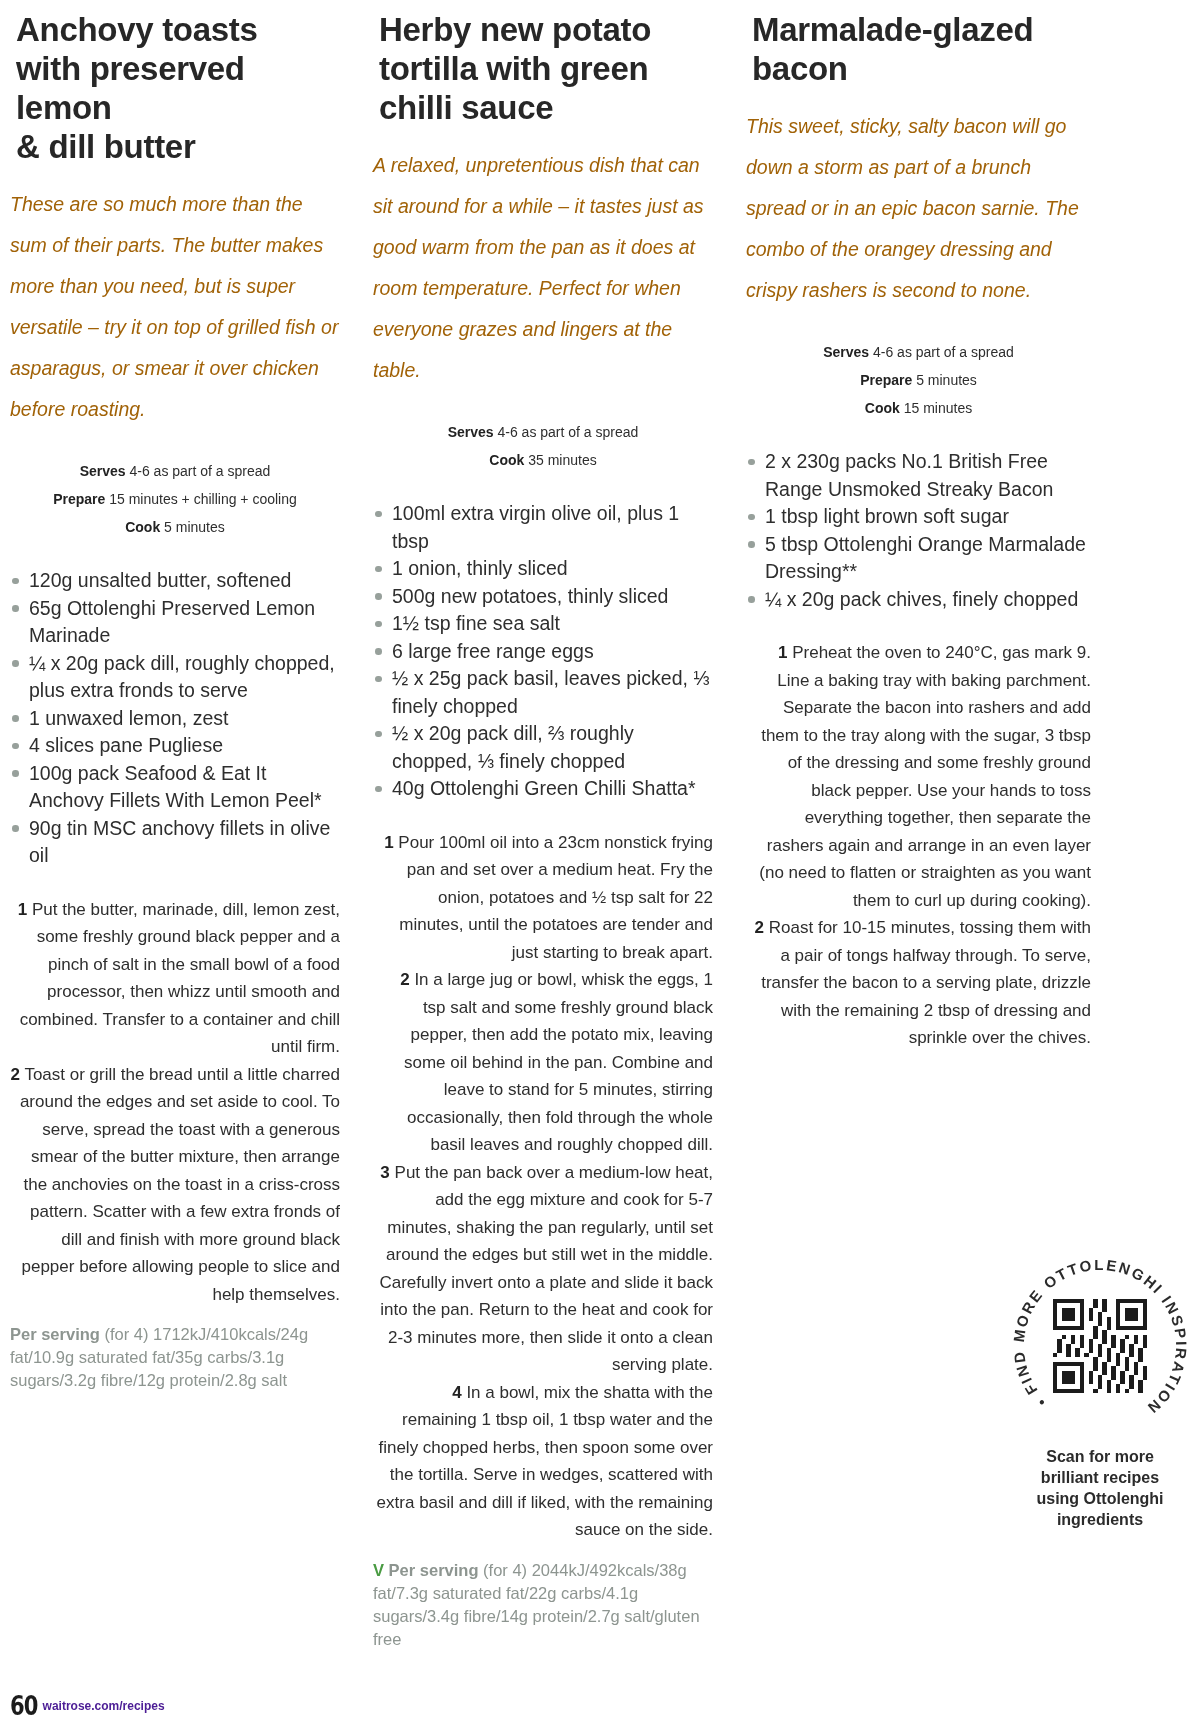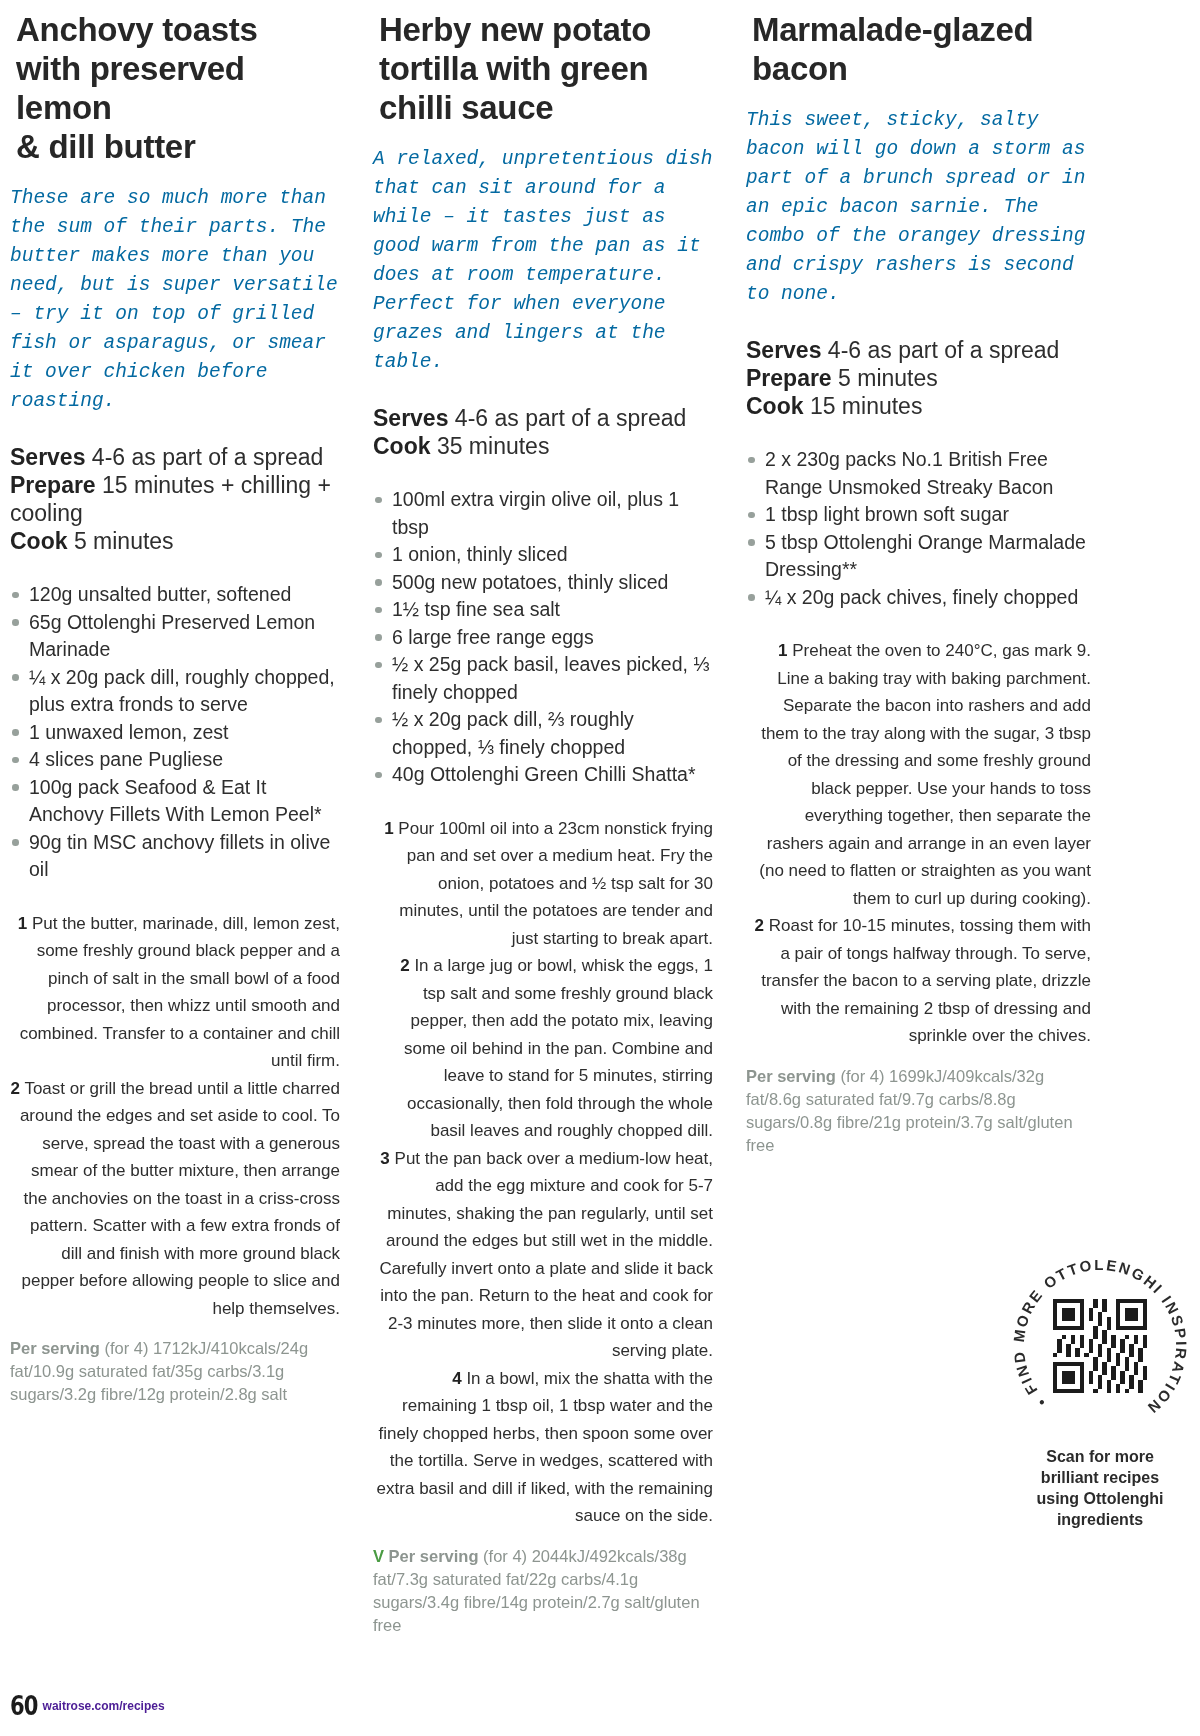--- a/index.html
+++ b/index.html
@@ -12,24 +12,24 @@
   .cols {
     position:absolute; top:10px; left:10px;
     display:grid; grid-template-columns:330px 340px 345px; column-gap:33px;
   }
   .recipe-title {
     margin:0 0 18px 6px; font-size:33px; line-height:39px; font-weight:700;
     color:#272727; letter-spacing:-0.3px;
   }
   .recipe-title span { display:block; }
   .intro {
-    font-family:Liberation Mono, monospace; font-style:italic;
-    font-size:19.5px; line-height:29px; margin:0 0 27px 0; color:#0369a1;
-  }
-  .meta { margin:9px 0 26px 0; font-size:23px; line-height:28px; }
+    font-family:Liberation Sans, sans-serif; font-style:italic;
+    font-size:19.5px; line-height:41px; margin:0 0 27px 0; color:#a16207;
+  }
+  .meta { margin:9px 0 26px 0; font-size:14px; line-height:28px;text-align:center; }
   .meta p { margin:0; }
   .meta strong, .step strong, .perserving strong { font-weight:700; color:#222; }
   ul.ingredients { list-style:none; margin:0 0 26px 0; padding:0; font-size:19.5px; line-height:27.5px; }
   ul.ingredients li { position:relative; padding-left:19px; }
   ul.ingredients li::before {
     content:""; position:absolute; left:2px; top:10.5px; width:6.5px; height:6.5px;
     border-radius:50%; background:#97a09b;
   }
   .steps { font-size:17px; line-height:27.5px;text-align:right; }
   .step { margin:0; }
@@ -99,21 +99,21 @@
       <li>100ml extra virgin olive oil, plus 1 tbsp</li>
       <li>1 onion, thinly sliced</li>
       <li>500g new potatoes, thinly sliced</li>
       <li>1½ tsp fine sea salt</li>
       <li>6 large free range eggs</li>
       <li>½ x 25g pack basil, leaves picked, ⅓ finely chopped</li>
       <li>½ x 20g pack dill, ⅔ roughly chopped, ⅓ finely chopped</li>
       <li>40g Ottolenghi Green Chilli Shatta*</li>
     </ul>
     <div class="steps">
-      <p class="step"><strong>1</strong> <span>Pour 100ml oil into a 23cm nonstick frying pan and set over a medium heat. Fry the onion, potatoes and ½ tsp salt for 30 minutes, until the potatoes are tender and just starting to break apart.</span></p>
+      <p class="step"><strong>1</strong> <span>Pour 100ml oil into a 23cm nonstick frying pan and set over a medium heat. Fry the onion, potatoes and ½ tsp salt for 22 minutes, until the potatoes are tender and just starting to break apart.</span></p>
       <p class="step"><strong>2</strong> <span>In a large jug or bowl, whisk the eggs, 1 tsp salt and some freshly ground black pepper, then add the potato mix, leaving some oil behind in the pan. Combine and leave to stand for 5 minutes, stirring occasionally, then fold through the whole basil leaves and roughly chopped dill.</span></p>
       <p class="step"><strong>3</strong> <span>Put the pan back over a medium-low heat, add the egg mixture and cook for 5-7 minutes, shaking the pan regularly, until set around the edges but still wet in the middle. Carefully invert onto a plate and slide it back into the pan. Return to the heat and cook for 2-3 minutes more, then slide it onto a clean serving plate.</span></p>
       <p class="step"><strong>4</strong> <span>In a bowl, mix the shatta with the remaining 1 tbsp oil, 1 tbsp water and the finely chopped herbs, then spoon some over the tortilla. Serve in wedges, scattered with extra basil and dill if liked, with the remaining sauce on the side.</span></p>
     </div>
     <p class="perserving"><span class="v">V</span> <strong>Per serving</strong> <span>(for 4) 2044kJ/492kcals/38g fat/7.3g saturated fat/22g carbs/4.1g sugars/3.4g fibre/14g protein/2.7g salt/gluten free</span></p>
   </section>
 
   <section>
     <h1 class="recipe-title">
         <span>Marmalade-glazed</span>
@@ -128,21 +128,20 @@
     <ul class="ingredients">
       <li>2 x 230g packs No.1 British Free Range Unsmoked Streaky Bacon</li>
       <li>1 tbsp light brown soft sugar</li>
       <li>5 tbsp Ottolenghi Orange Marmalade Dressing**</li>
       <li>¼ x 20g pack chives, finely chopped</li>
     </ul>
     <div class="steps">
       <p class="step"><strong>1</strong> <span>Preheat the oven to 240°C, gas mark 9. Line a baking tray with baking parchment. Separate the bacon into rashers and add them to the tray along with the sugar, 3 tbsp of the dressing and some freshly ground black pepper. Use your hands to toss everything together, then separate the rashers again and arrange in an even layer (no need to flatten or straighten as you want them to curl up during cooking).</span></p>
       <p class="step"><strong>2</strong> <span>Roast for 10-15 minutes, tossing them with a pair of tongs halfway through. To serve, transfer the bacon to a serving plate, drizzle with the remaining 2 tbsp of dressing and sprinkle over the chives.</span></p>
     </div>
-    <p class="perserving"><strong>Per serving</strong> <span>(for 4) 1699kJ/409kcals/32g fat/8.6g saturated fat/9.7g carbs/8.8g sugars/0.8g fibre/21g protein/3.7g salt/gluten free</span></p>
   </section>
 </div>
 
 <div class="qr-block">
   <svg class="qr-svg" width="196" height="196" viewBox="0 0 196 196">
     <defs>
       <path id="ringPath" d="M 45.2,152.7 A 76 76 0 1 1 150.8,43.3 A 76 76 0 1 1 45.2,152.7"></path>
     </defs>
     <text><textPath href="#ringPath" startOffset="0">• FIND MORE OTTOLENGHI INSPIRATION</textPath></text>
     <g id="qr-modules" fill="#1b1b1b" shape-rendering="crispEdges">

